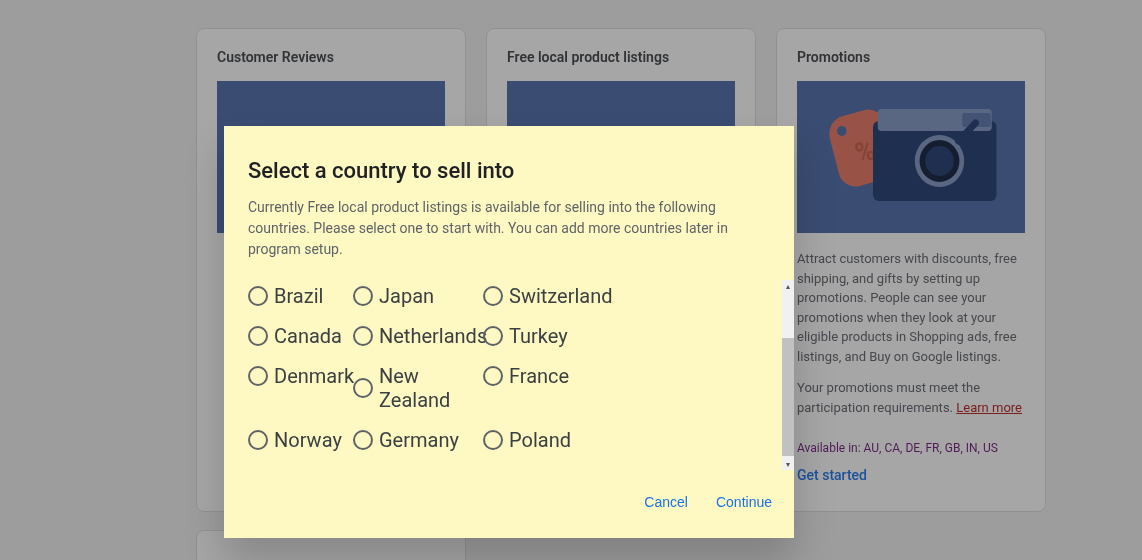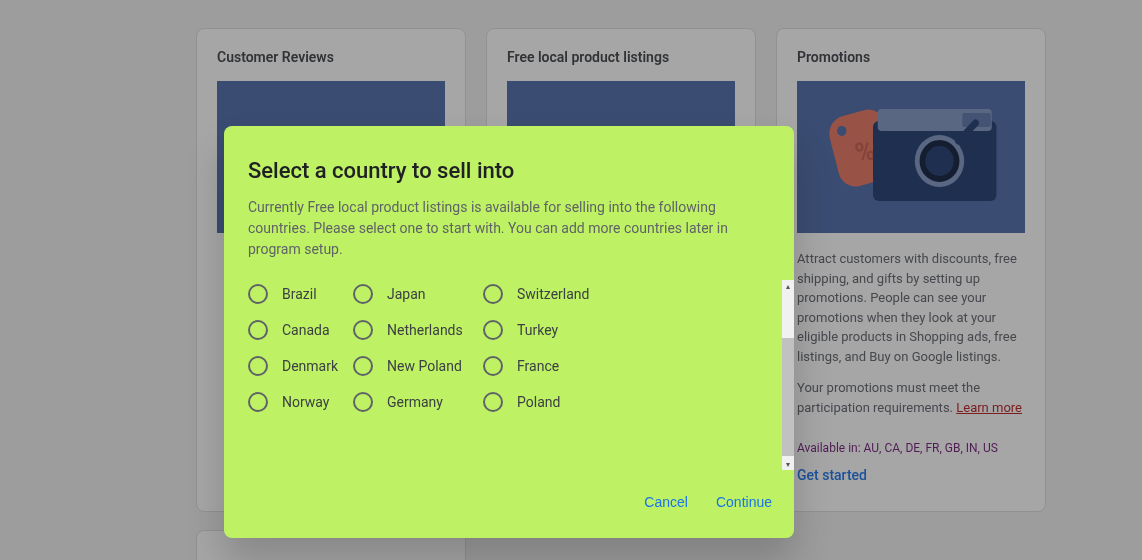--- a/index.html
+++ b/index.html
@@ -61,22 +61,22 @@
     .dim {
       position: absolute;
       inset: 0;
       background: rgba(32,33,36,0.4);
     }
     .dialog {
       position: absolute;
       left: 224px;
       top: 126px;
       width: 570px;
-      background: #bef264;
-      border-radius: 8px;
+      background: #fef9c3;
+      border-radius: 0;
       box-shadow: 0 24px 38px rgba(0,0,0,0.18);
       padding-bottom: 10px;
     }
     .dlg-title {
       font-size: 22px;
       font-weight: 500;
       color: #202124;
       padding: 32px 24px 4px 24px;
     }
     .dlg-subtitle {
@@ -95,23 +95,23 @@
     .radio-grid {
       display: grid;
       grid-template-columns: 105px 130px 1fr;
       column-gap: 0;
       row-gap: 16px;
       align-items: start;
     }
     .radio-item {
       display: flex;
       align-items: center;
-      gap: 14px;
+      gap: 6px;
       cursor: pointer;
-      font-size: 14px;
+      font-size: 20px;
       color: #3c4043;
     }
     .radio-circle {
       width: 20px; height: 20px;
       border: 2px solid #5f6368;
       border-radius: 50%;
       position: relative;
       flex-shrink: 0;
     }
     .radio-item.selected .radio-circle {
@@ -243,21 +243,21 @@
         <div class="radio-item">
           <span class="radio-circle"></span>
           <span>Turkey</span>
         </div>
         <div class="radio-item">
           <span class="radio-circle"></span>
           <span>Denmark</span>
         </div>
         <div class="radio-item">
           <span class="radio-circle"></span>
-          <span>New Poland</span>
+          <span>New Zealand</span>
         </div>
         <div class="radio-item">
           <span class="radio-circle"></span>
           <span>France</span>
         </div>
         <div class="radio-item">
           <span class="radio-circle"></span>
           <span>Norway</span>
         </div>
         <div class="radio-item">

